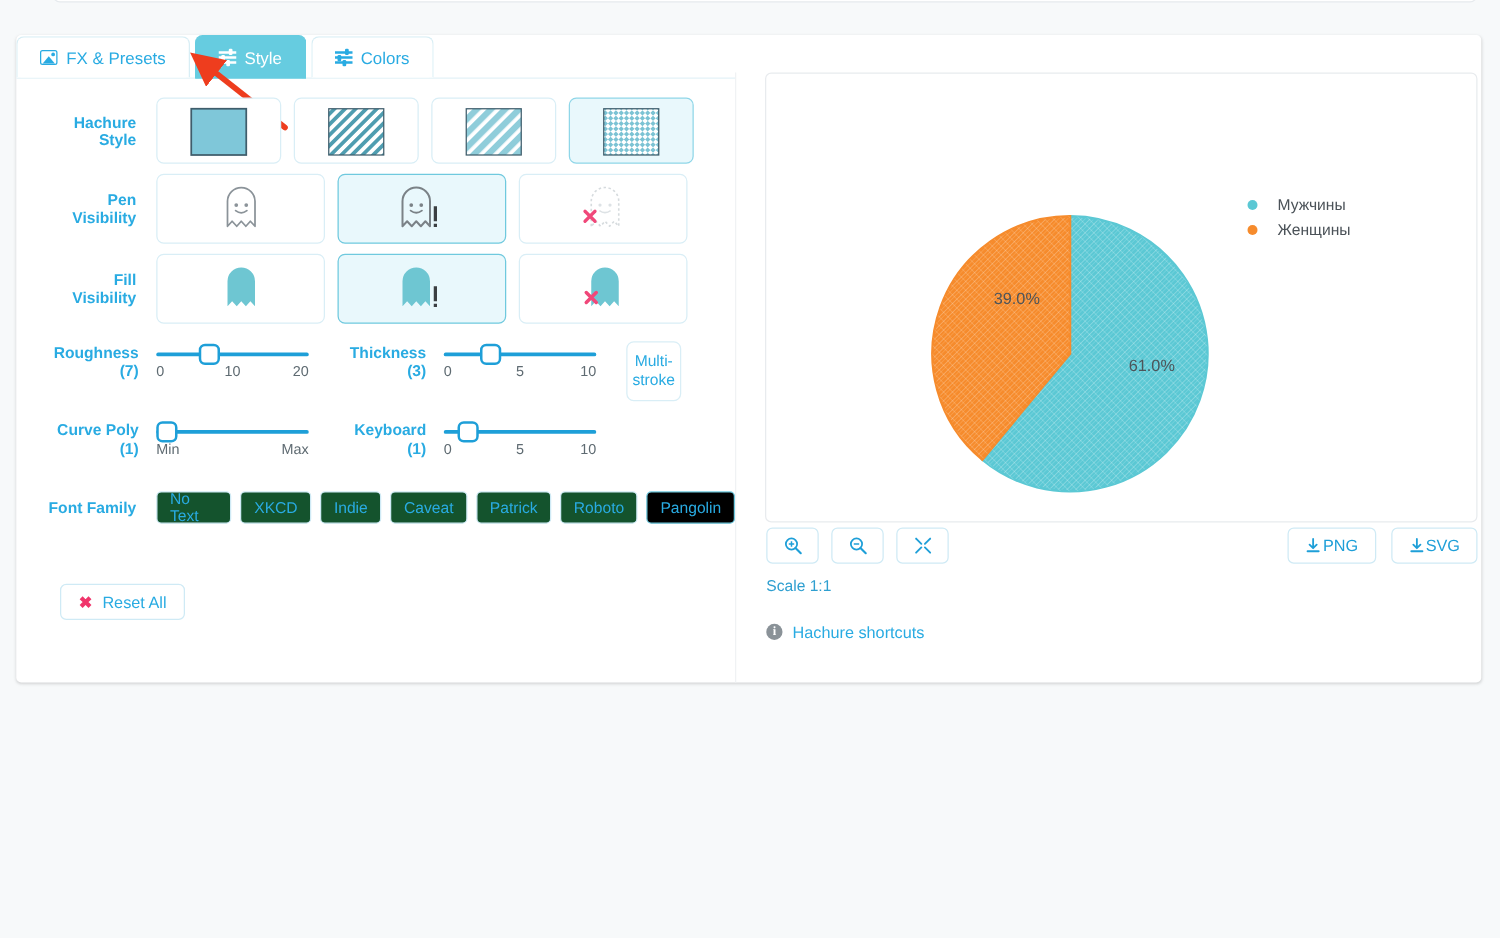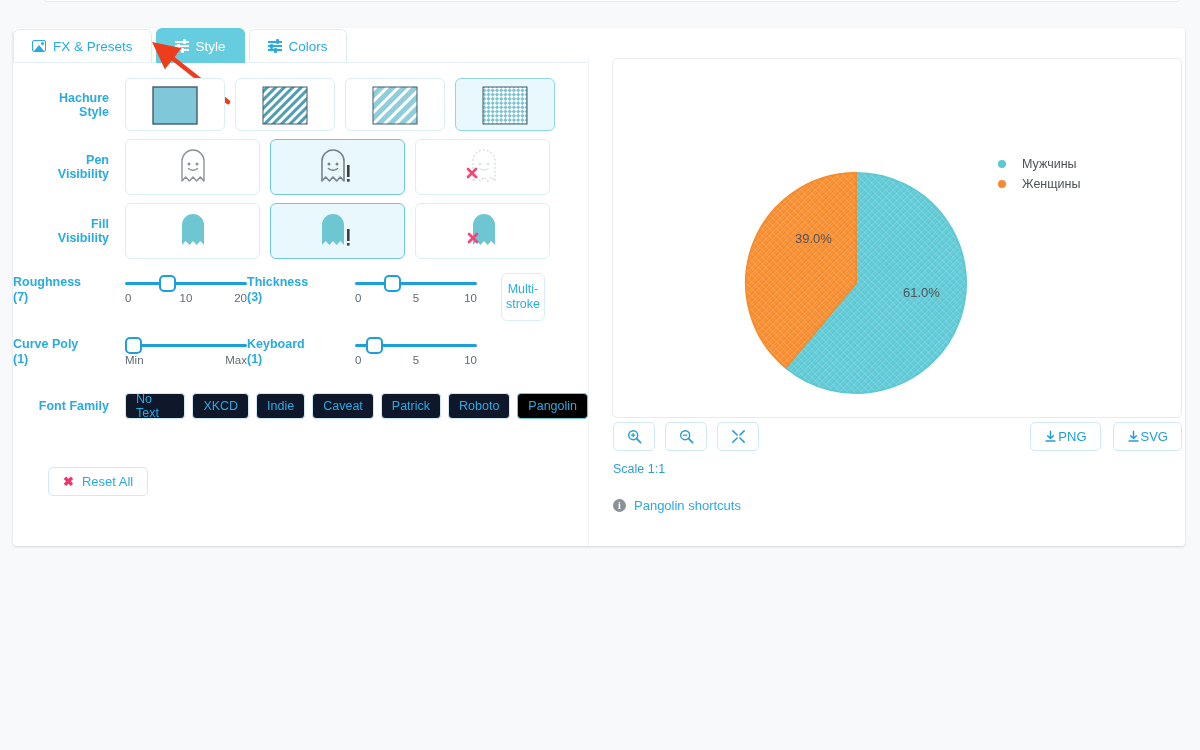--- a/index.html
+++ b/index.html
@@ -137,21 +137,21 @@
     border: 1px solid #d9eef6; border-radius: 6px;
     background: #fff;
     display: flex; align-items: center; justify-content: center;
     cursor: pointer;
   }
   .vis-box.selected { background: #e9f8fc; border-color: #6fc9de; }
 
   
   .slider-row { display: flex; align-items: flex-start; margin-top: 14px; }
   .sl-label {
-    width: 112px; flex: 0 0 112px; padding-right: 14px;
+    width: 112px; flex: 0 0 112px; text-align: right; padding-right: 14px;
     color: #29abe2; font-weight: bold; font-size: 12.5px; line-height: 15px;
     padding-top: 2px;
   }
   .sl-label .val { display: block; font-weight: bold; }
   .slider-wrap { width: 122px; position: relative; }
   .sl-track {
     height: 2.5px; background: #1e9fd8; border-radius: 2px;
     margin-top: 9px; position: relative;
   }
   .sl-thumb {
@@ -174,21 +174,21 @@
     color: #29abe2; font-size: 12.5px; line-height: 15px;
     display: flex; align-items: center; justify-content: center; text-align: center;
     cursor: pointer;
   }
 
   
   .font-row { display: flex; align-items: center; margin-top: 26px; }
   .font-btns { display: flex; gap: 7px; }
   .font-btn {
     height: 26px; padding: 0 10px;
-    border: 1px solid #cfeaf5; border-radius: 4px; background: #0f172a;
+    border: 1px solid #cfeaf5; border-radius: 4px; background: #14532d;
     color: #29abe2; font-size: 12.5px; cursor: pointer;
     display: flex; align-items: center;
   }
   .font-btn.selected { background: #000000; border-color: #6fc9de; }
 
   .reset-row { margin-top: 48px; margin-left: 35px; }
   .reset-btn {
     display: inline-flex; align-items: center; gap: 8px;
     height: 29px; padding: 0 14px;
     border: 1px solid #cfeaf5; border-radius: 5px; background: #fff;
@@ -586,14 +586,14 @@
       <line x1="2.5" y1="13.5" x2="13.5" y2="13.5" stroke="#1e9fd8" stroke-width="1.8" stroke-linecap="round"></line>
     </svg>
     <span>SVG</span>
   </div>
 </div>
 
 <div class="scale-text">Scale 1:1</div>
 
 <div class="kbd-row">
   <span class="info-dot">i</span>
-  <span class="kbd-link">Pangolin shortcuts</span>
+  <span class="kbd-link">Hachure shortcuts</span>
 </div>
 
 </body></html>

